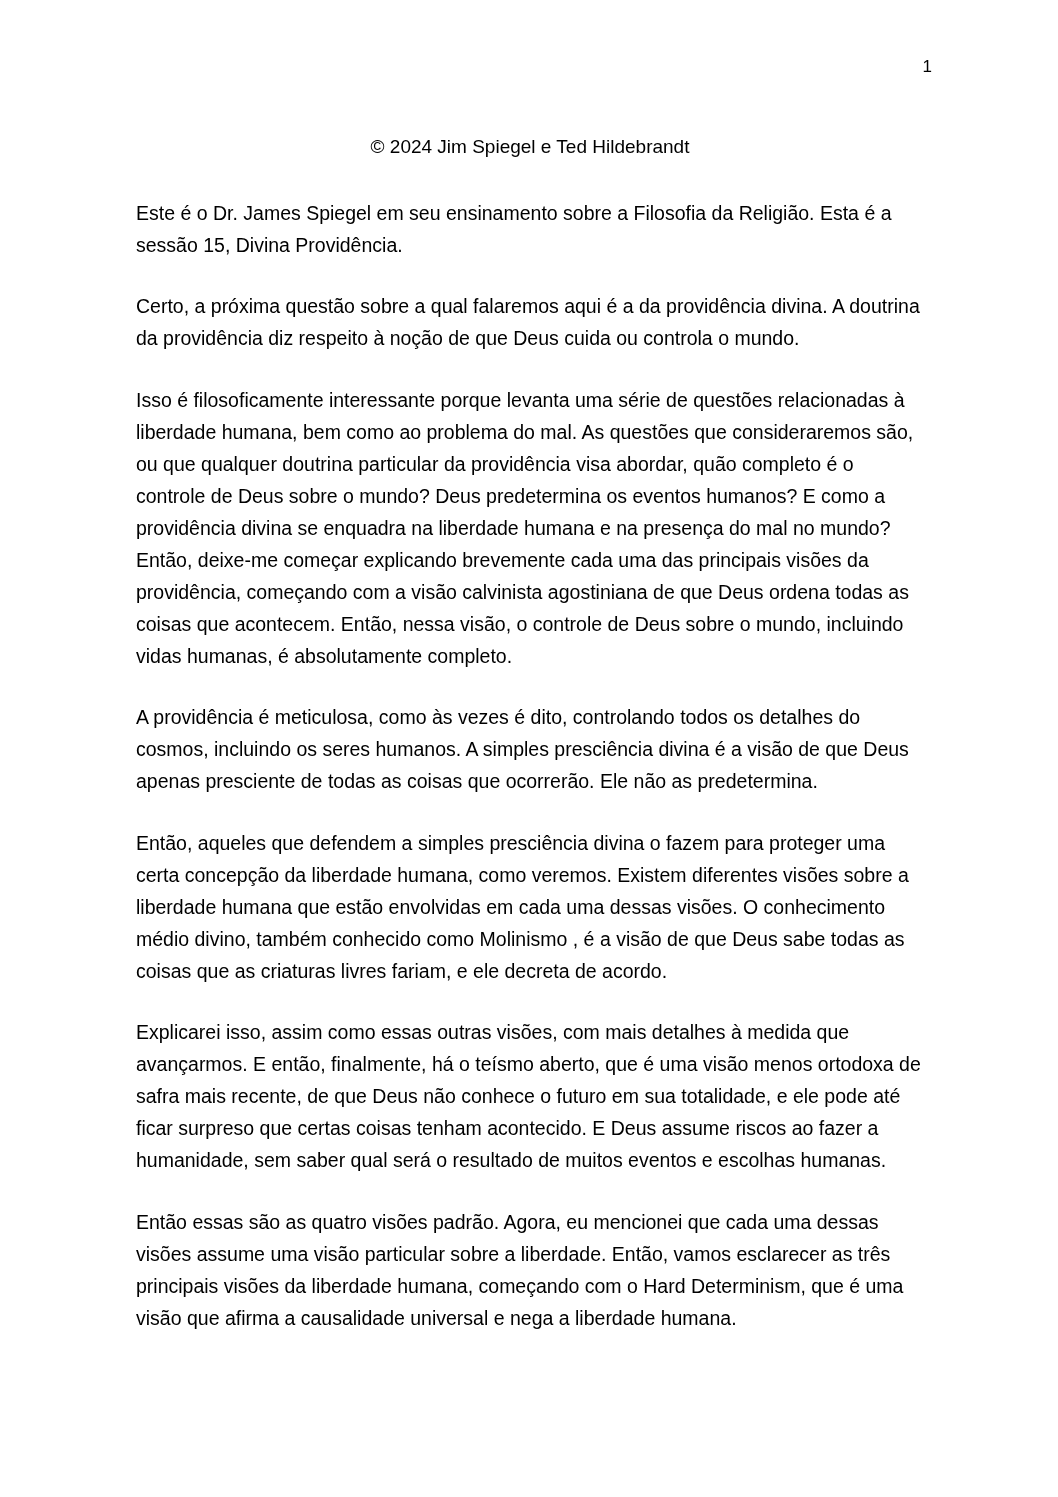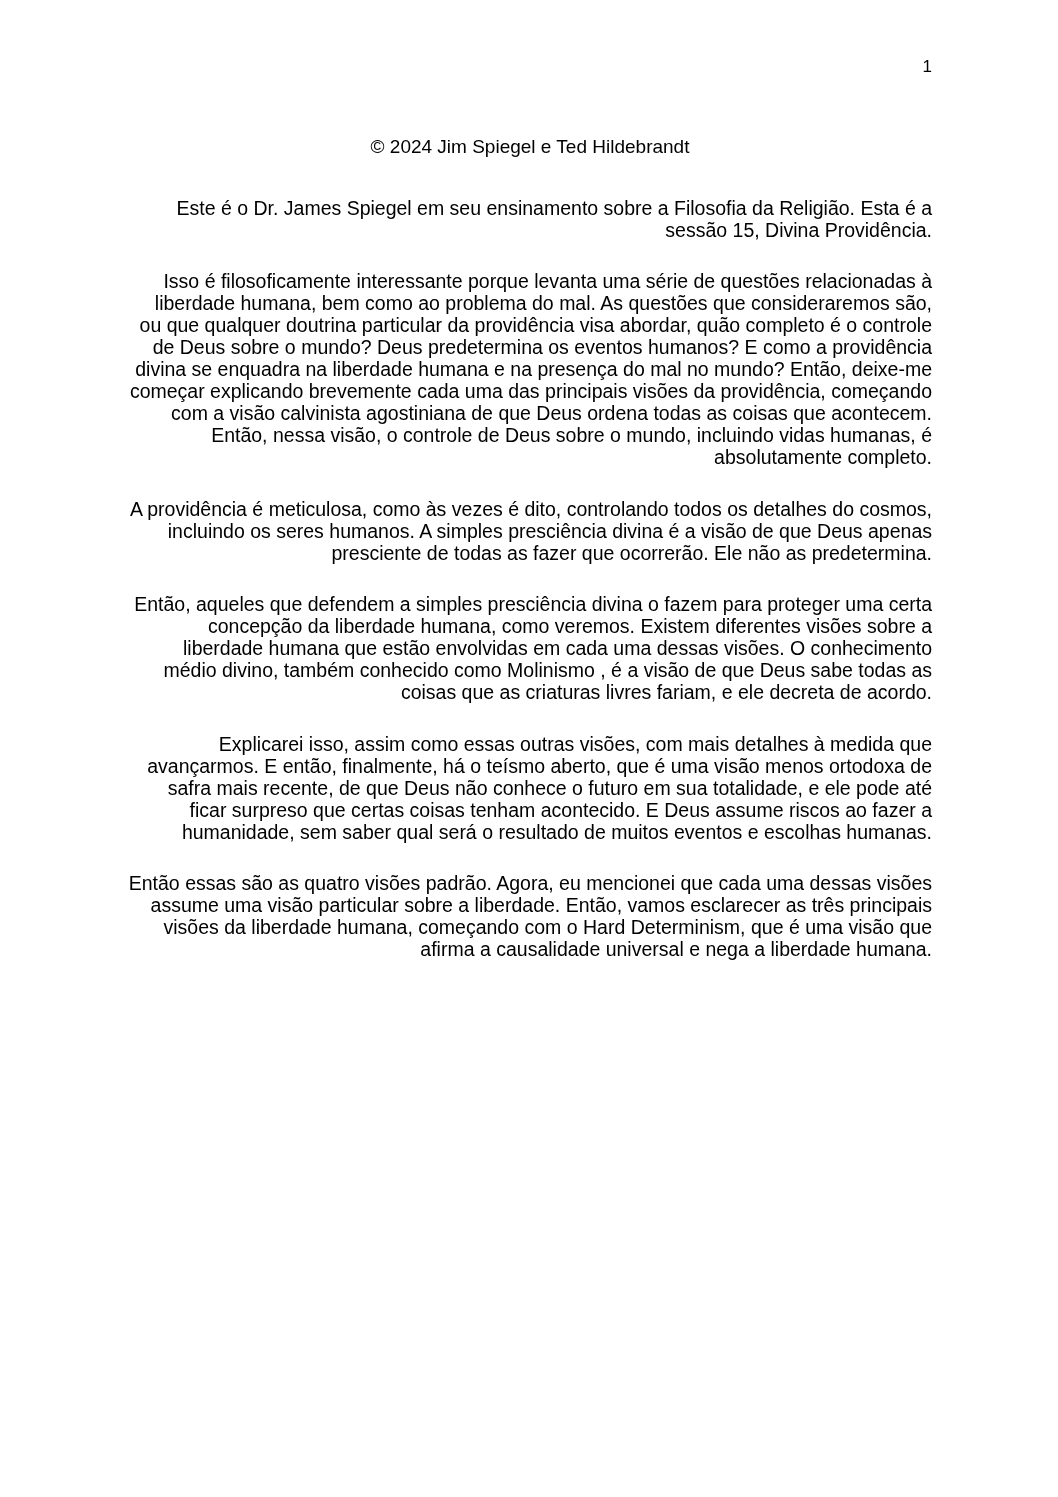--- a/index.html
+++ b/index.html
@@ -42,25 +42,25 @@
     line-height: 1.45;
     letter-spacing: 0;
   }
   .copyright {
     margin: 4px 0 11px 0;
     text-align: center;
     font-size: 19px;
     line-height: 1.4;
   }
   .body-text p {
-    margin: 0;
+    margin: 8px;
     padding: 0;
     font-size: 19.5px;
-    line-height: 22px;
-    text-align: right;
+    line-height: 32px;
+    text-align: left;
   }
   .body-text p + p {
     margin-top: 29.5px;
   }
   .body-text {
     margin-top: 36px;
   }
 </style>
 </head>
 <body>
@@ -69,22 +69,23 @@
 
   <div class="page-number">1</div>
 
   <div class="content">
 
 
     <div class="copyright">© 2024 Jim Spiegel e Ted Hildebrandt</div>
 
     <div class="body-text">
       <p>Este é o Dr. James Spiegel em seu ensinamento sobre a Filosofia da Religião. Esta é a sessão 15, Divina Providência.</p>
+      <p>Certo, a próxima questão sobre a qual falaremos aqui é a da providência divina. A doutrina da providência diz respeito à noção de que Deus cuida ou controla o mundo.</p>
       <p>Isso é filosoficamente interessante porque levanta uma série de questões relacionadas à liberdade humana, bem como ao problema do mal. As questões que consideraremos são, ou que qualquer doutrina particular da providência visa abordar, quão completo é o controle de Deus sobre o mundo? Deus predetermina os eventos humanos? E como a providência divina se enquadra na liberdade humana e na presença do mal no mundo? Então, deixe-me começar explicando brevemente cada uma das principais visões da providência, começando com a visão calvinista agostiniana de que Deus ordena todas as coisas que acontecem. Então, nessa visão, o controle de Deus sobre o mundo, incluindo vidas humanas, é absolutamente completo.</p>
-      <p>A providência é meticulosa, como às vezes é dito, controlando todos os detalhes do cosmos, incluindo os seres humanos. A simples presciência divina é a visão de que Deus apenas presciente de todas as fazer que ocorrerão. Ele não as predetermina.</p>
+      <p>A providência é meticulosa, como às vezes é dito, controlando todos os detalhes do cosmos, incluindo os seres humanos. A simples presciência divina é a visão de que Deus apenas presciente de todas as coisas que ocorrerão. Ele não as predetermina.</p>
       <p>Então, aqueles que defendem a simples presciência divina o fazem para proteger uma certa concepção da liberdade humana, como veremos. Existem diferentes visões sobre a liberdade humana que estão envolvidas em cada uma dessas visões. O conhecimento médio divino, também conhecido como Molinismo , é a visão de que Deus sabe todas as coisas que as criaturas livres fariam, e ele decreta de acordo.</p>
       <p>Explicarei isso, assim como essas outras visões, com mais detalhes à medida que avançarmos. E então, finalmente, há o teísmo aberto, que é uma visão menos ortodoxa de safra mais recente, de que Deus não conhece o futuro em sua totalidade, e ele pode até ficar surpreso que certas coisas tenham acontecido. E Deus assume riscos ao fazer a humanidade, sem saber qual será o resultado de muitos eventos e escolhas humanas.</p>
       <p>Então essas são as quatro visões padrão. Agora, eu mencionei que cada uma dessas visões assume uma visão particular sobre a liberdade. Então, vamos esclarecer as três principais visões da liberdade humana, começando com o Hard Determinism, que é uma visão que afirma a causalidade universal e nega a liberdade humana.</p>
     </div>
 
   </div>
 
 </div>
 
 </body></html>

